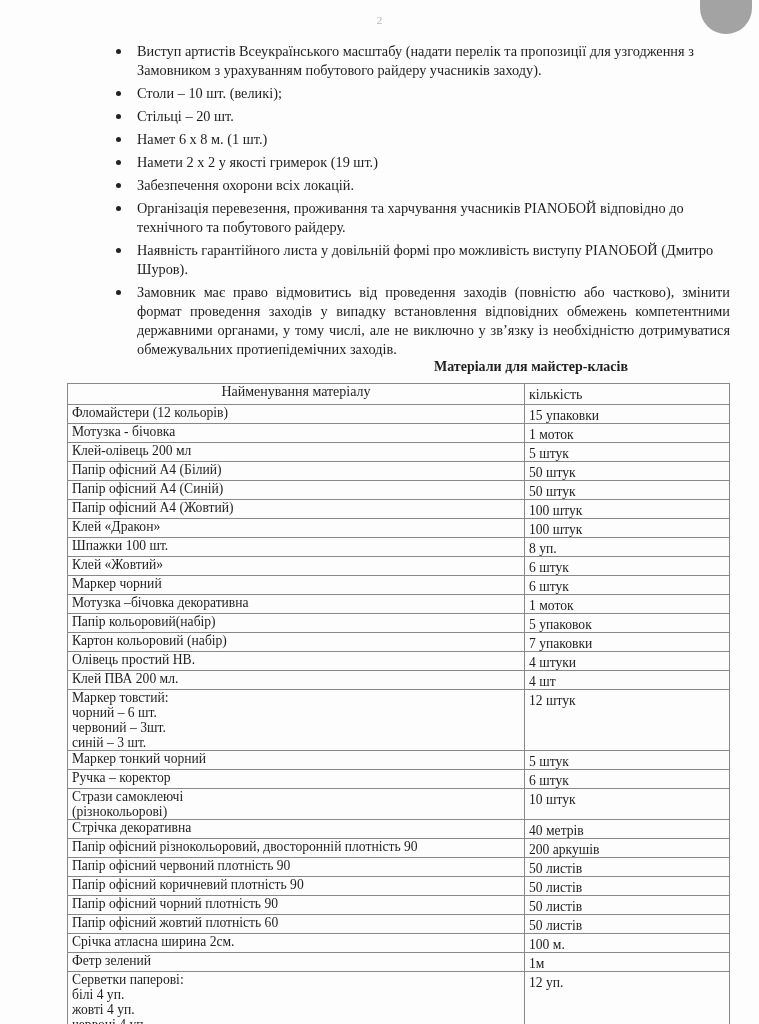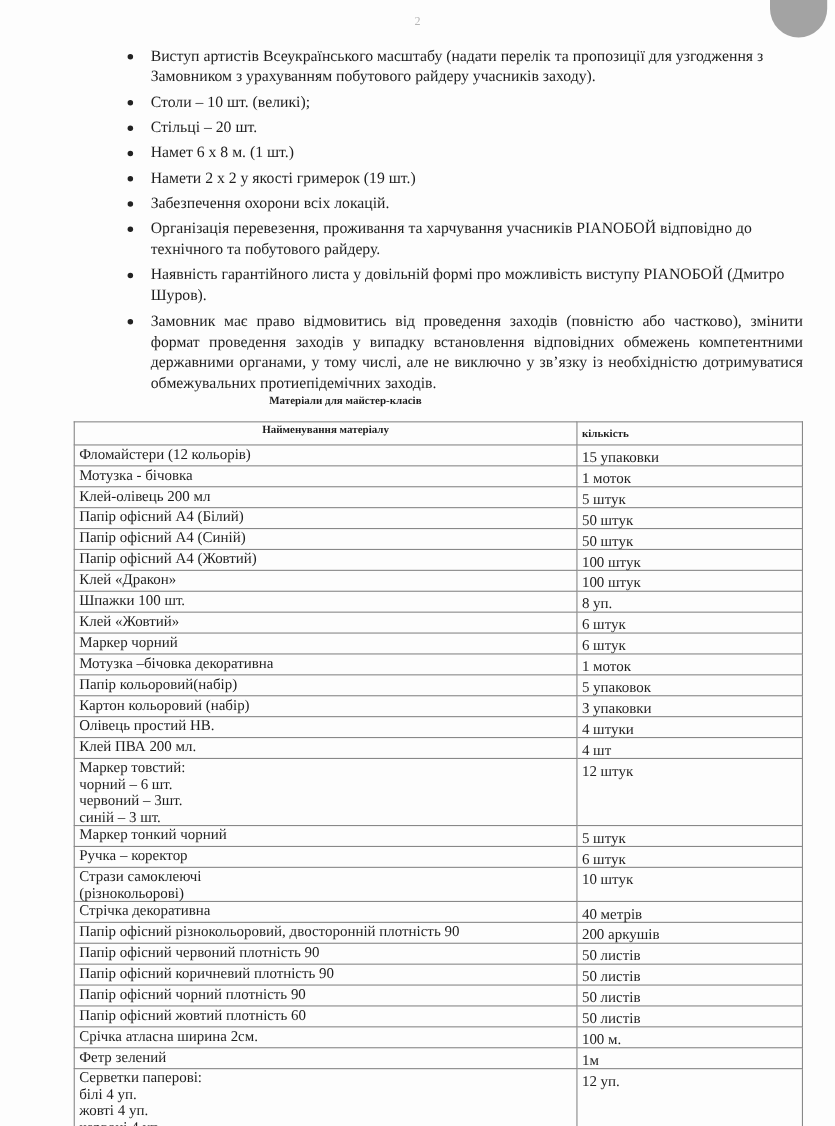--- a/index.html
+++ b/index.html
@@ -25,31 +25,31 @@
       font-size: 14.3px; line-height: 19px;
     }
     .bullets li { position: relative; padding-left: 25px; margin-bottom: 4px; }
     .bullets li .dot {
       position: absolute; left: 4px; top: 7px; width: 5px; height: 5px;
       background: #222; border-radius: 50%;
     }
     .bullets li.justify .txt { text-align: justify; display: block; }
     .section-title {
       position: absolute; left: 0; width: 628px; top: 359px;
-      text-align: center; font-size: 10px; font-weight: bold;
+      text-align: right; font-size: 14px; font-weight: bold;
     }
     table.materials {
       position: absolute; left: 67px; top: 383px;
       width: 663px; border-collapse: collapse;
       font-size: 13.6px; line-height: 15px;
     }
     table.materials th, table.materials td {
       border: 1px solid #888; padding: 0 4px; vertical-align: top;
     }
-    table.materials th { font-weight: bold; font-size: 10px; height: 17px; }
+    table.materials th { font-weight: normal; font-size: 14px; height: 17px; }
     table.materials th.col-name { text-align: center; }
     table.materials th.col-qty { text-align: left; padding-top: 3px; }
     table.materials td.name { width: 448px; height: 16px; }
     table.materials td.qty { padding-top: 3px; }
     .multiline span { display: block; }
   </style>
 </head>
 <body>
 
 <div class="corner-circle"></div>
@@ -123,21 +123,21 @@
       <tr>
         <td class="name">Мотузка –бічовка  декоративна</td>
         <td class="qty">1 моток</td>
       </tr>
       <tr>
         <td class="name">Папір кольоровий(набір)</td>
         <td class="qty">5 упаковок</td>
       </tr>
       <tr>
         <td class="name">Картон кольоровий (набір)</td>
-        <td class="qty">3 упаковки</td>
+        <td class="qty">7 упаковки</td>
       </tr>
       <tr>
         <td class="name">Олівець простий НВ.</td>
         <td class="qty">4 штуки</td>
       </tr>
       <tr>
         <td class="name">Клей ПВА 200 мл.</td>
         <td class="qty">4 шт</td>
       </tr>
       <tr>

